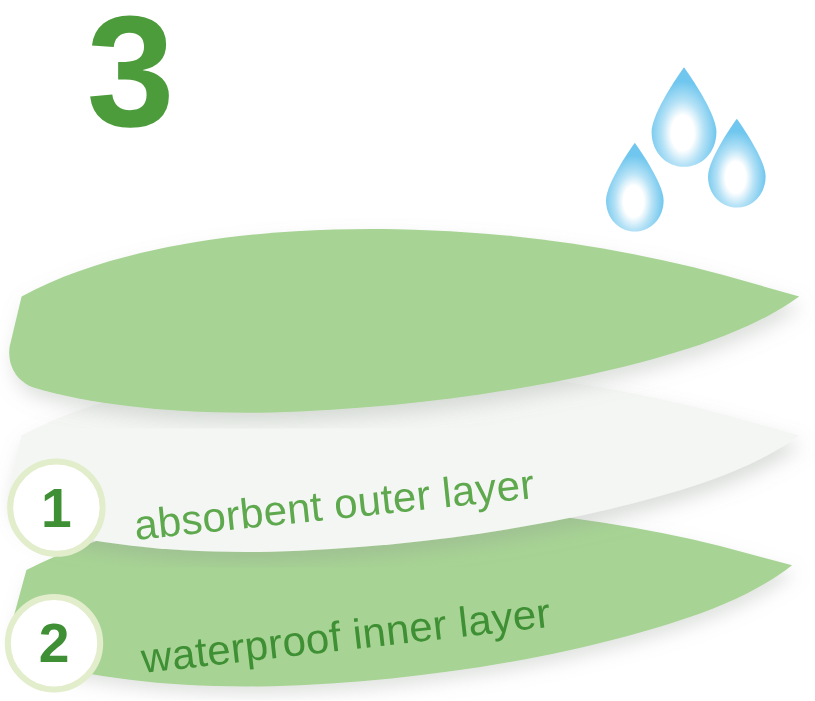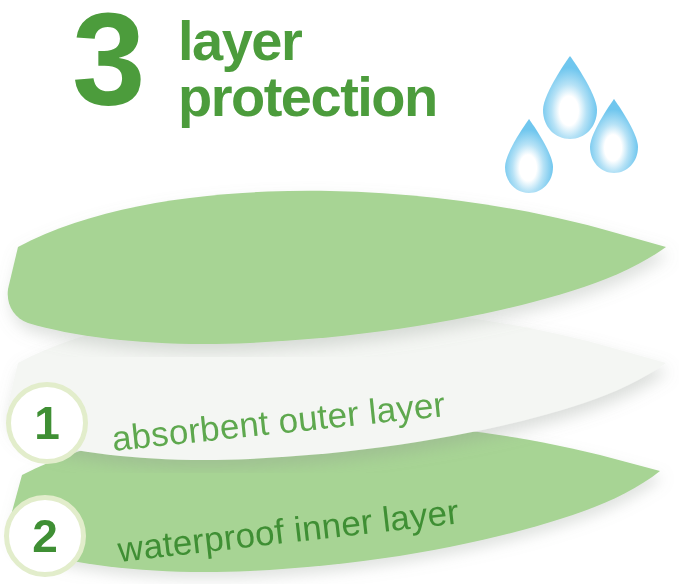--- a/index.html
+++ b/index.html
@@ -130,24 +130,20 @@
     transform: rotate(-6.5deg);
   }
 </style>
 </head>
 <body>
 
 <div id="infographic">
 
   <div class="title-block">
     <div class="big-number">3</div>
-    <div class="title-lines">
-      <div class="title-line first">layer</div>
-      <div class="title-line second">protection</div>
-    </div>
   </div>
 
   <div class="droplets">
     <svg class="droplet" style="left:40px; top:5px;" width="70" height="90" viewBox="0 0 70 90">
       <defs>
         <radialGradient id="dropGradA" cx="48%" cy="66%" r="52%">
           <stop offset="0%" stop-color="#FFFFFF"></stop>
           <stop offset="34%" stop-color="#FFFFFF"></stop>
           <stop offset="62%" stop-color="#B6E2F6"></stop>
           <stop offset="100%" stop-color="#6FC6EE"></stop>

